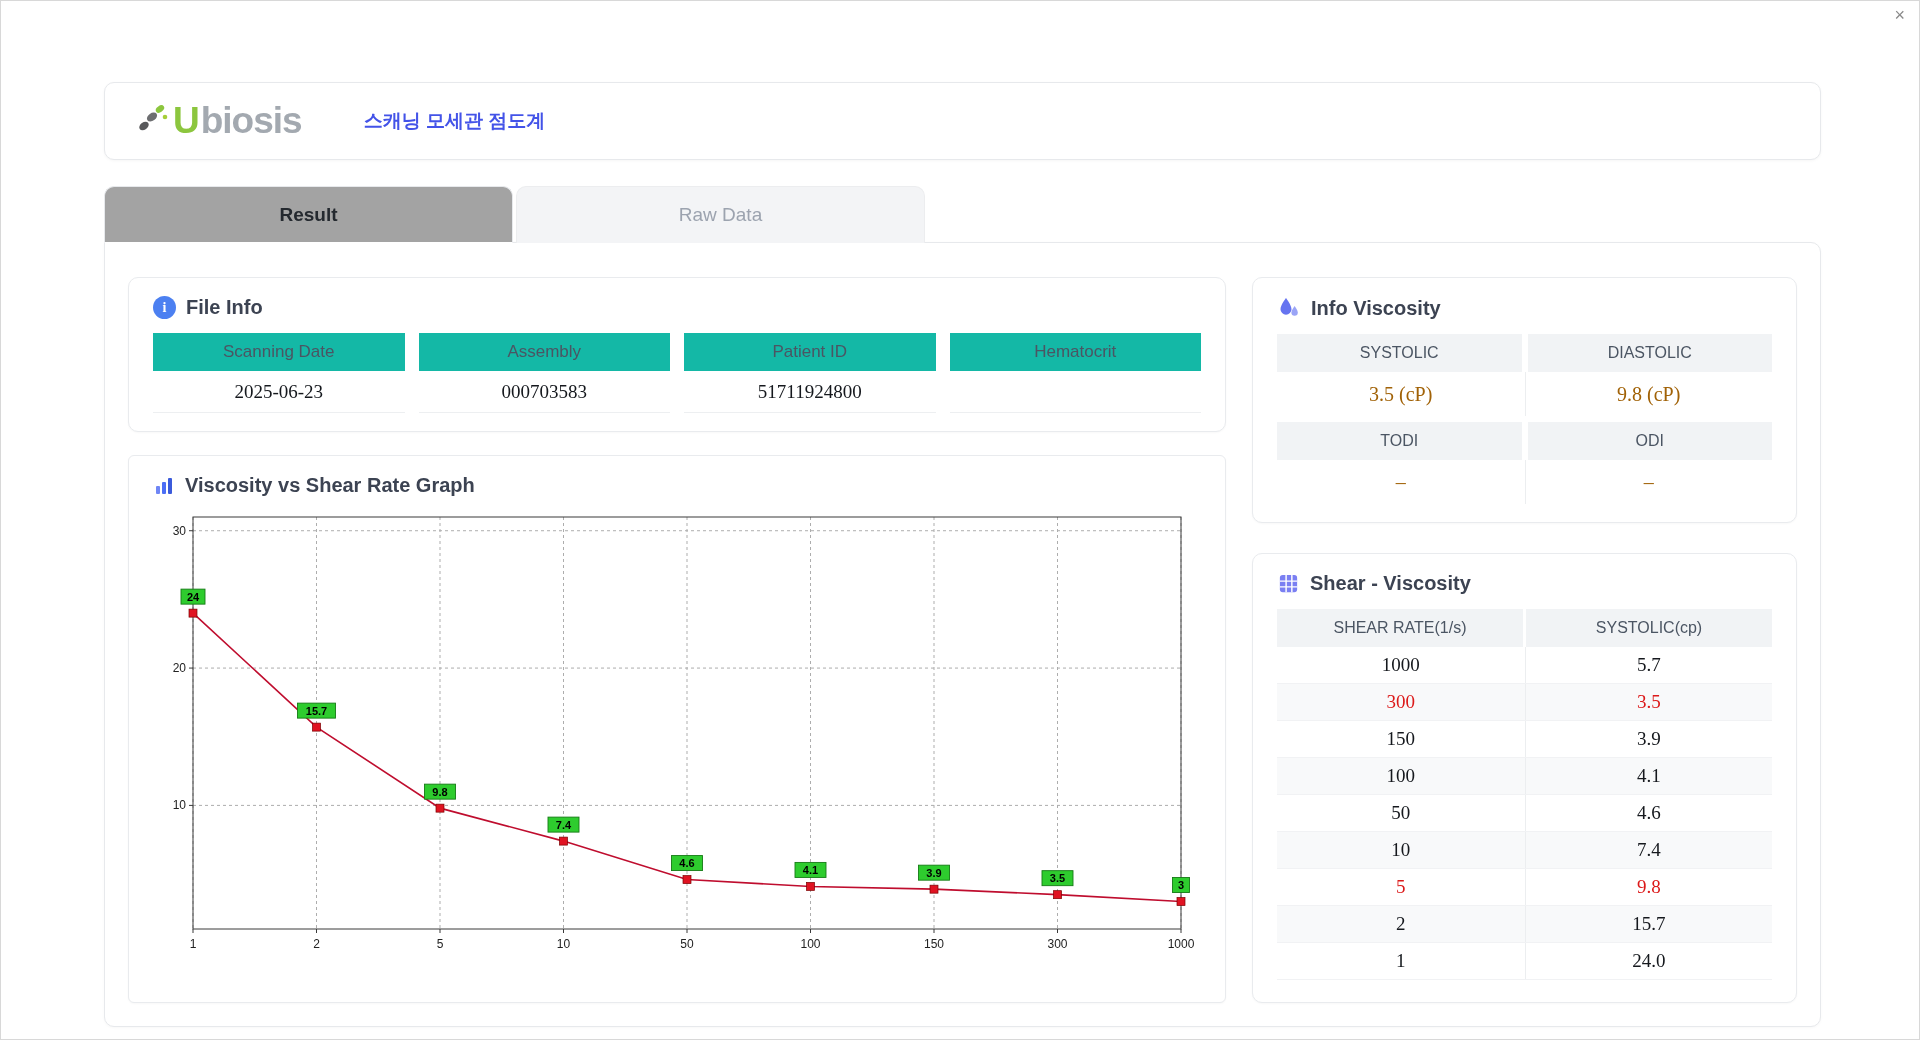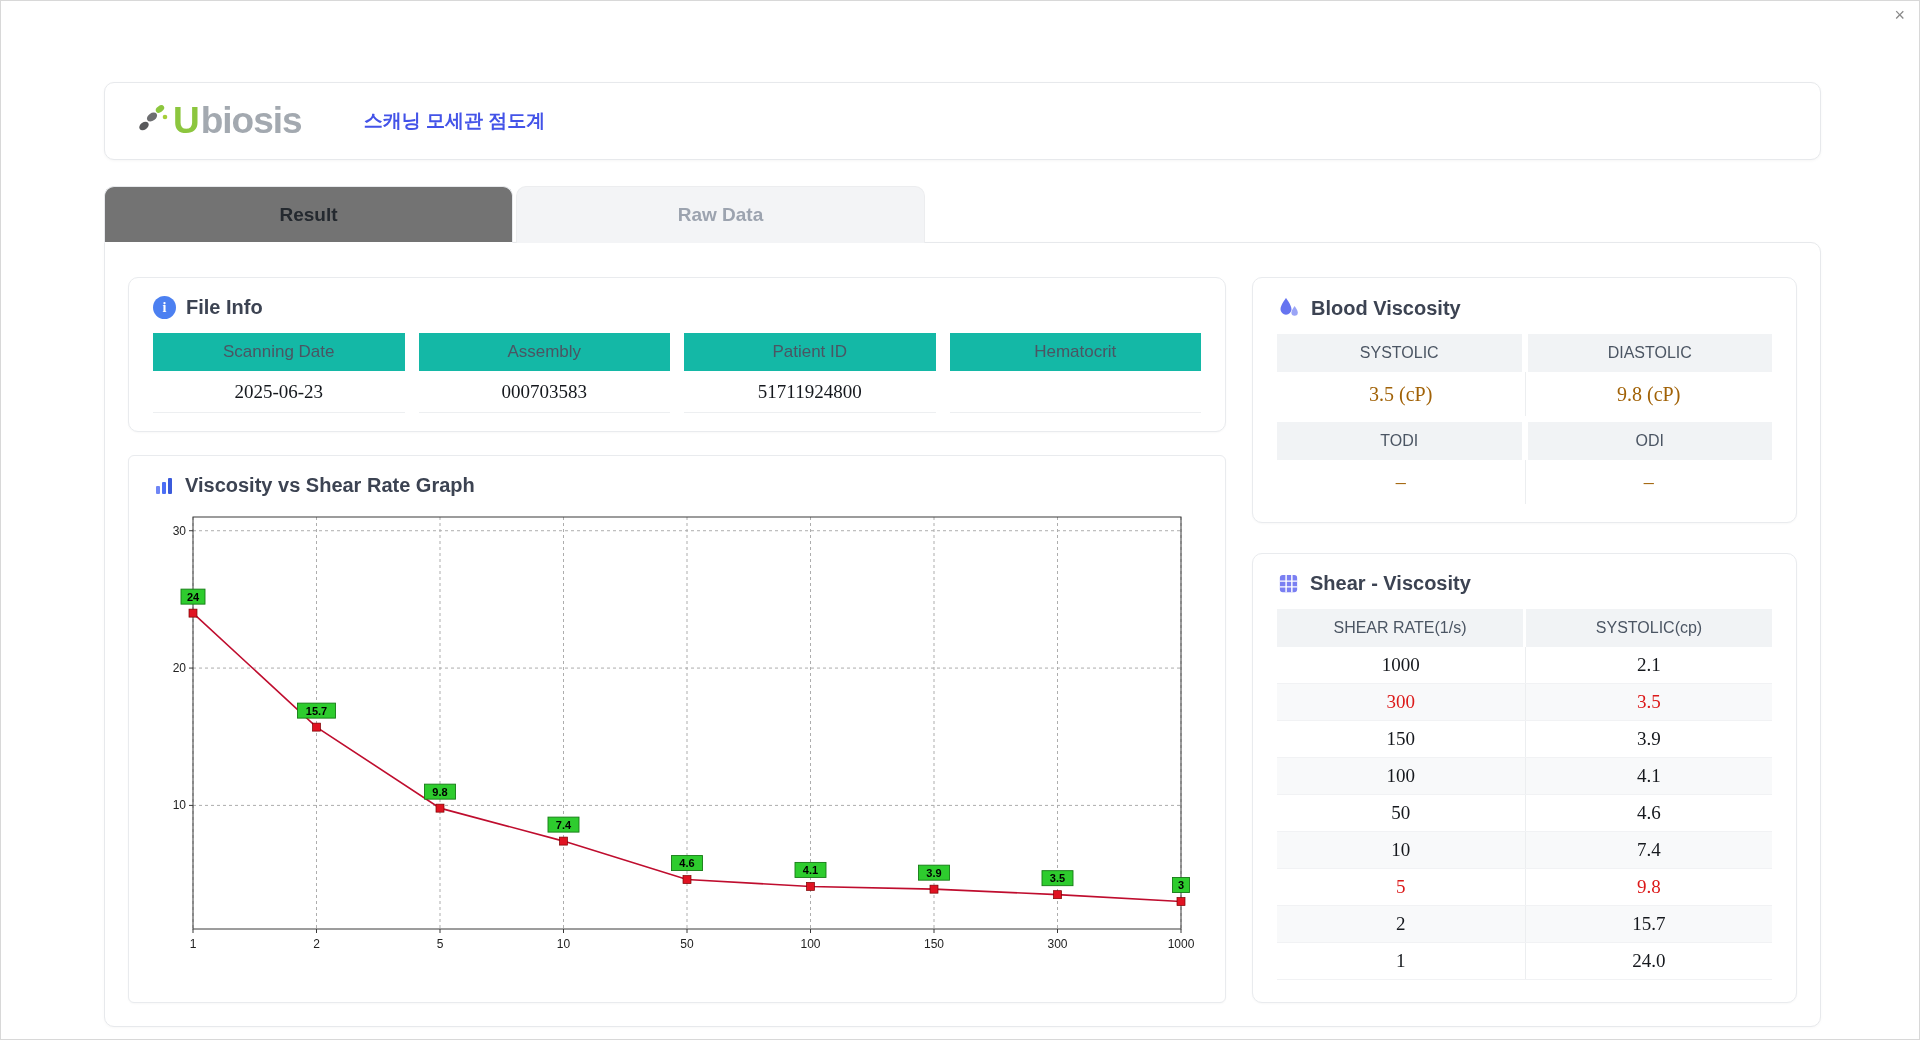--- a/index.html
+++ b/index.html
@@ -14,22 +14,22 @@
   .logo { display:flex; align-items:center; gap:2px; }
   .logo svg { margin-right:2px; margin-top:-6px; }
   .logo-u { font-size:37px; font-weight:bold; color:#8cc63e; letter-spacing:-1px; }
   .logo-rest { font-size:37px; font-weight:bold; color:#a3a9b0; letter-spacing:-1px; }
   .app-title { margin-left:62px; font-size:19px; font-weight:bold; color:#4353e8; }
 
   
   .tabs { display:flex; gap:3px; margin-top:26px; position:relative; z-index:2; }
   .tab { width:409px; height:57px; display:flex; align-items:center; justify-content:center;
          font-size:19px; border-radius:10px 10px 0 0; margin-bottom:-1px; cursor:pointer; }
-  .tab.active { background:#737373; border:1px solid #e7e9ec; border-bottom:1px solid #fff; color:#24292f; font-weight:bold; }
-  .tab.inactive { background:#f3f4f6; border:1px solid #ecedef; border-bottom:none; color:#9ca3af; font-weight:bold; }
+  .tab.active { background:#a3a3a3; border:1px solid #e7e9ec; border-bottom:1px solid #fff; color:#24292f; font-weight:bold; }
+  .tab.inactive { background:#f3f4f6; border:1px solid #ecedef; border-bottom:none; color:#9ca3af; font-weight:normal; }
 
   
   .panel { position:relative; z-index:1; height:785px; border:1px solid #e7e9ec; border-radius:0 10px 10px 10px;
            background:#fff; padding:34px 23px 23px 23px; display:flex; gap:26px; box-shadow:0 1px 3px rgba(0,0,0,.03); }
   .col-left { width:1098px; flex:none; display:flex; flex-direction:column; gap:23px; }
   .col-right { flex:1; display:flex; flex-direction:column; gap:30px; }
 
   .card { border:1px solid #e9ebee; border-radius:10px; background:#fff; padding:18px 24px; box-shadow:0 1px 2px rgba(0,0,0,.03); }
   .card-title { display:flex; align-items:center; gap:10px; font-size:20px; font-weight:bold; color:#3c4352; margin-bottom:14px; }
   .serif { font-family:"Liberation Serif","DejaVu Serif",serif; }
@@ -210,21 +210,21 @@
       <div class="col-right">
 
         <section class="card">
           <div class="card-title">
             <span class="icon-box">
               <svg width="24" height="24" viewBox="0 0 24 24">
                 <path d="M9 2C9 2 3.5 9 3.5 13.2a5.5 5.5 0 0 0 11 0C14.5 9 9 2 9 2Z" fill="#6674f0"></path>
                 <path d="M17.6 10c0 0-3.2 4.2-3.2 6.6a3.2 3.2 0 0 0 6.4 0C20.8 14.2 17.6 10 17.6 10Z" fill="#9aa4f6"></path>
               </svg>
             </span>
-            <span>Blood Viscosity</span>
+            <span>Info Viscosity</span>
           </div>
           <div>
             <div class="bv-head">
               <div class="bv-hcell">SYSTOLIC</div>
               <div class="bv-hcell">DIASTOLIC</div>
             </div>
             <div class="bv-vals">
               <div class="bv-vcell serif">3.5 (cP)</div>
               <div class="bv-vcell serif">9.8 (cP)</div>
             </div>
@@ -249,21 +249,21 @@
             </span>
             <span>Shear - Viscosity</span>
           </div>
           <div class="shear-head">
             <div class="shear-hcell">SHEAR RATE(1/s)</div>
             <div class="shear-hcell">SYSTOLIC(cp)</div>
           </div>
           <div class="shear-rows">
   <div class="shear-row">
     <div class="shear-cell serif">1000</div>
-    <div class="shear-cell serif pv">2.1</div>
+    <div class="shear-cell serif pv">5.7</div>
   </div>
 
   <div class="shear-row red">
     <div class="shear-cell serif">300</div>
     <div class="shear-cell serif pv">3.5</div>
   </div>
 
   <div class="shear-row">
     <div class="shear-cell serif">150</div>
     <div class="shear-cell serif pv">3.9</div>

